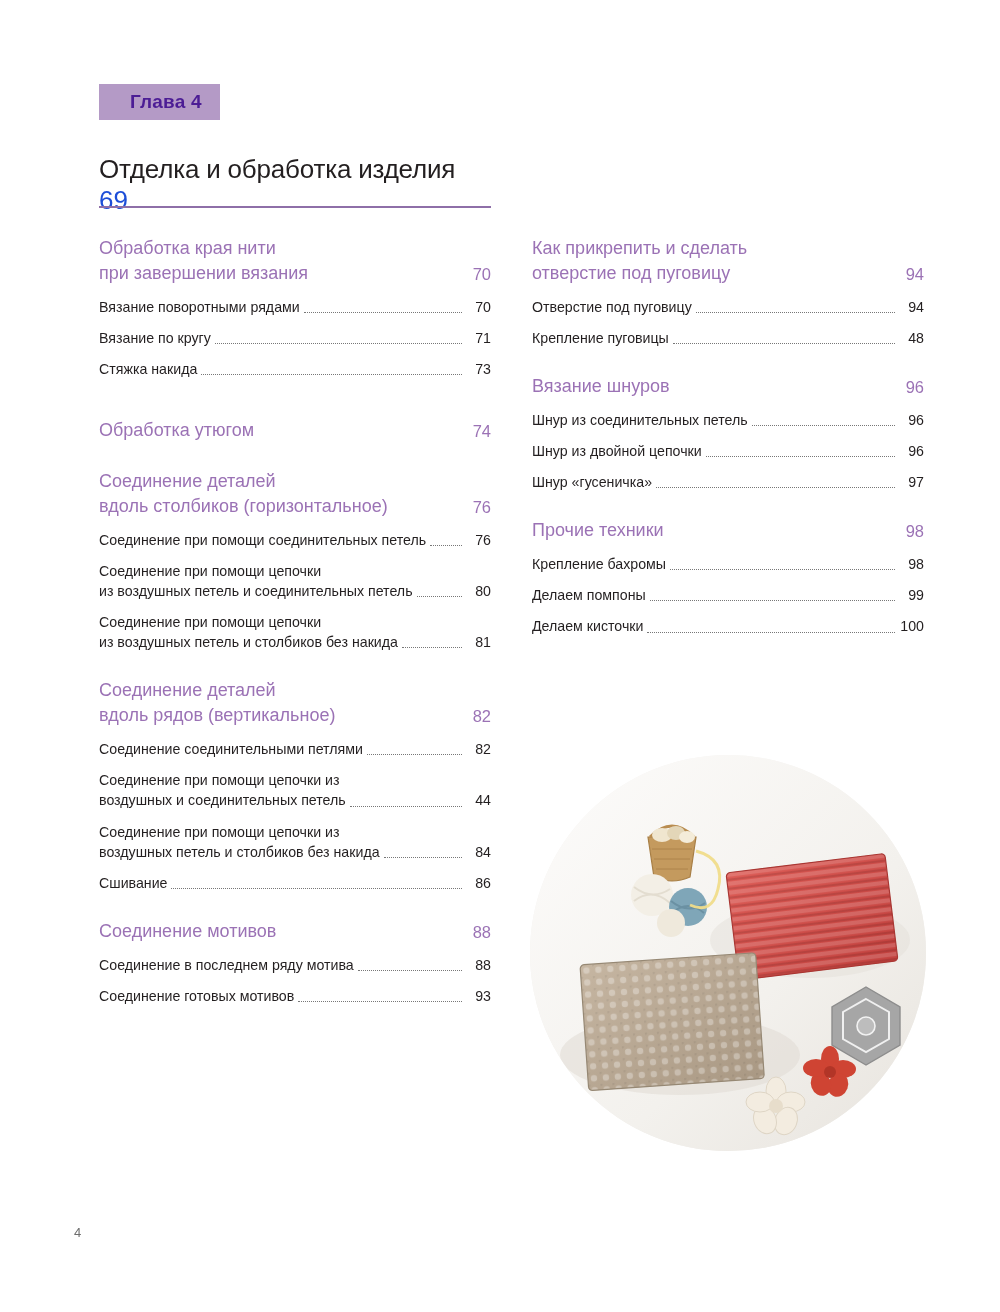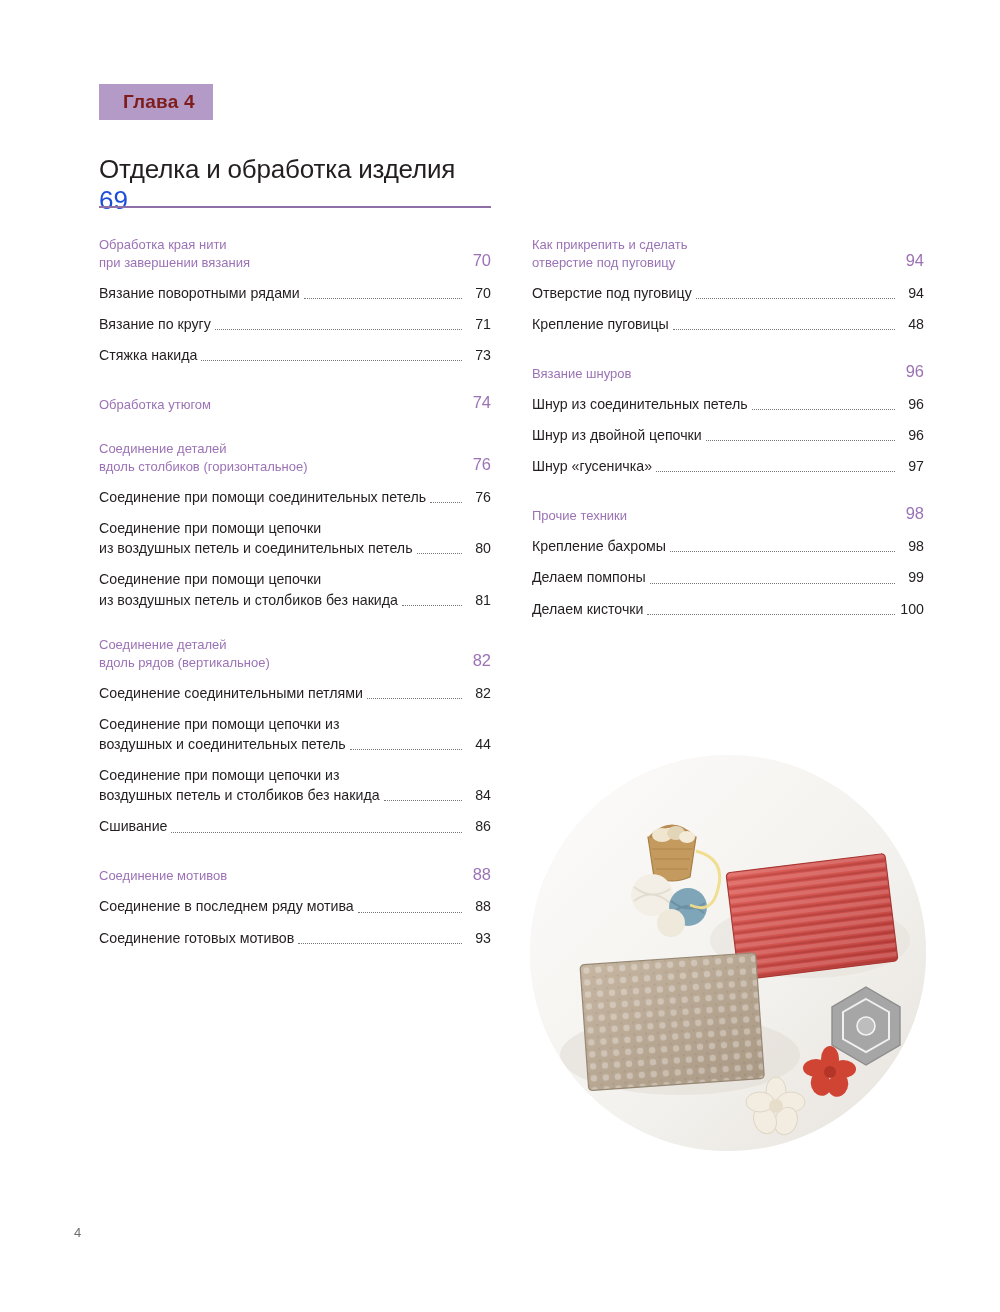--- a/index.html
+++ b/index.html
@@ -20,24 +20,24 @@
     left: 0; top: 0;
     width: 1000px; height: 1312px;
     background: #fff;
   }
 
   
   .chapter-badge {
     position: absolute;
     left: 99px; top: 84px;
     background: #b49ac6;
-    color: #7f1d1d;
+    color: #4c1d95;
     font-weight: bold;
     font-size: 19px;
-    padding: 8px 18px 9px 24px;
+    padding: 8px 18px 9px 31px;
     letter-spacing: 0.2px;
     line-height: 1;
   }
 
   
   .chapter-title-row {
     position: absolute;
     left: 99px; top: 154px;
     width: 392px;
     display: flex;
@@ -74,21 +74,21 @@
   .sect {
     margin-top: 26px;
     display: flex;
     align-items: flex-end;
     justify-content: space-between;
     gap: 8px;
   }
   .sect:first-child { margin-top: 0; }
   .sect .sect-label {
     color: #9b72b5;
-    font-size: 13px;
+    font-size: 18px;
     line-height: 1.38;
     flex: 0 1 auto;
   }
   .sect .sect-page {
     color: #9b72b5;
     font-size: 16.5px;
     line-height: 1.38;
     flex: 0 0 auto;
     white-space: nowrap;
   }
@@ -167,21 +167,21 @@
         <div class="entry-label">Вязание по кругу</div>
         <div class="dots"></div>
         <div class="entry-page">71</div>
       </div>
       <div class="entry">
         <div class="entry-label">Стяжка накида</div>
         <div class="dots"></div>
         <div class="entry-page">73</div>
       </div>
       <div class="sect">
-        <div class="sect-label" style="white-space: pre-line;">Обработка утюгом</div>
+        <div class="sect-label" style="white-space: pre-line; margin-top: 13px;">Обработка утюгом</div>
         <div class="sect-page">74</div>
       </div>
       <div class="sect">
         <div class="sect-label" style="white-space: pre-line;">Соединение деталей
 вдоль столбиков (горизонтальное)</div>
         <div class="sect-page">76</div>
       </div>
       <div class="entry">
         <div class="entry-label">Соединение при помощи соединительных петель</div>
         <div class="dots"></div>

